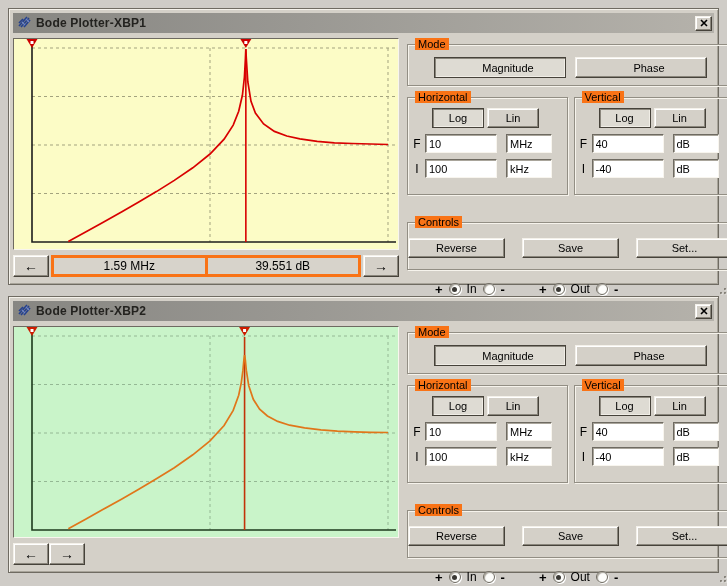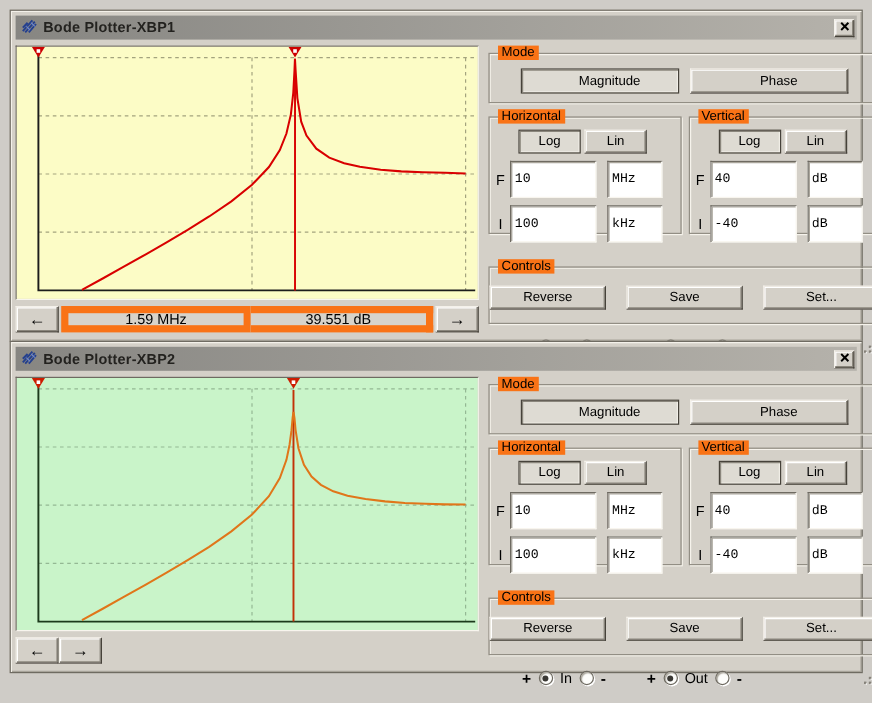--- a/index.html
+++ b/index.html
@@ -38,21 +38,21 @@
   .plot { width: 100%; height: 100%; }
   .plot svg { display: block; }
   .navbar { display: flex; margin-top: 5px; height: 22px; }
   .nav-btn {
     width: 36px; height: 22px; background: #d4d0c8;
     border: 1px solid; border-color: #f4f1ea #46423a #46423a #f4f1ea;
     box-shadow: inset -1px -1px 0 #8a867c, inset 1px 1px 0 #fff;
     font-size: 14px; font-weight: bold; line-height: 18px; text-align: center;
   }
   .readout {
-    flex: 1; border: 6px solid #f97316; background: #d7d3cb;
+    flex: 1; border: 3px solid #f97316; background: #d7d3cb;
     display: flex; align-items: center; justify-content: center;
     font-size: 12px; margin: 0 0 0 2px;
   }
   .readout + .readout { margin-left: 0; border-left: none; }
   .readout:last-of-type { margin-right: 2px; }
   .right-col { flex: 1; position: relative; }
   .group {
     position: relative; border: 1px solid #928e84;
     box-shadow: 1px 1px 0 #f6f3ec, inset 1px 1px 0 #f6f3ec;
   }
@@ -73,24 +73,24 @@
     box-shadow: inset 1px 1px 0 #8a867c, inset -1px -1px 0 #f0ede6;
   }
   .w132 { width: 132px; padding-left: 16px; }
   .hv-row { display: flex; gap: 6px; margin-top: 11px; }
   .hv-group { flex: 1; height: 98px; padding: 10px 4px 0 4px; }
   .hv-group .btn-row { display: flex; gap: 3px; margin-left: 20px; }
   .btn.small { width: 52px; height: 20px; }
   .fi-row { display: flex; align-items: center; margin-top: 6px; }
   .fi-label { width: 10px; text-align: center; font-size: 12px; margin-right: 3px; }
   .field, .unit {
-    height: 31px; background: #fff; font-size: 11px; padding: 0 3px;
+    height: 19px; background: #fff; font-size: 11px; padding: 0 3px;
     border: 1px solid; border-color: #6e6a61 #f8f5ee #f8f5ee #6e6a61;
     box-shadow: inset 1px 1px 0 #a9a59b;
-    font-family: Liberation Mono, monospace;
+    font-family: Liberation Sans, sans-serif;
   }
   .field { width: 72px; }
   .unit { width: 46px; margin-left: 9px; }
   .controls-group { margin-top: 27px; height: 48px; }
   .controls-group .btn-row { display: flex; justify-content: center; gap: 17px; margin-top: 15px; }
   .btn.ctrl { width: 97px; height: 20px; }
   .io-row { display: flex; align-items: center; margin-top: 9px; height: 20px; font-size: 12px; }
   .io-row .sym { font-size: 13px; font-weight: bold; }
   .radio {
     display: inline-block; width: 12px; height: 12px; border-radius: 50%;
@@ -231,21 +231,21 @@
                 <rect x="6.5" y="6.5" width="1" height="1"></rect>
                 <rect x="6.5" y="10.5" width="1" height="1"></rect>
                 <rect x="2.5" y="10.5" width="1" height="1"></rect>
               </g>
             </svg></span>
       </div>
     </div>
   </div>
 </div>
 
-<div class="window" style="top:284px">
+<div class="window" style="top:296px">
   <div class="titlebar">
     <span><svg width="16" height="14" viewBox="0 0 16 14">
           <path d="M2 11 L10 2 M4 12 L12 3 M7 12 L13 5 M2 8 L6 4" stroke="#24408e" stroke-width="1.6" fill="none"></path>
           <path d="M9 4 L12 7 M5 7 L8 10" stroke="#6e86c8" stroke-width="1.1" fill="none"></path>
         </svg></span>
     <span class="title-text">Bode Plotter-XBP2</span>
     <div class="close-btn">
         <span><svg width="8" height="8" viewBox="0 0 8 8">
             <path d="M1 1 L7 7 M7 1 L1 7" stroke="#000" stroke-width="1.6"></path>
           </svg></span>

